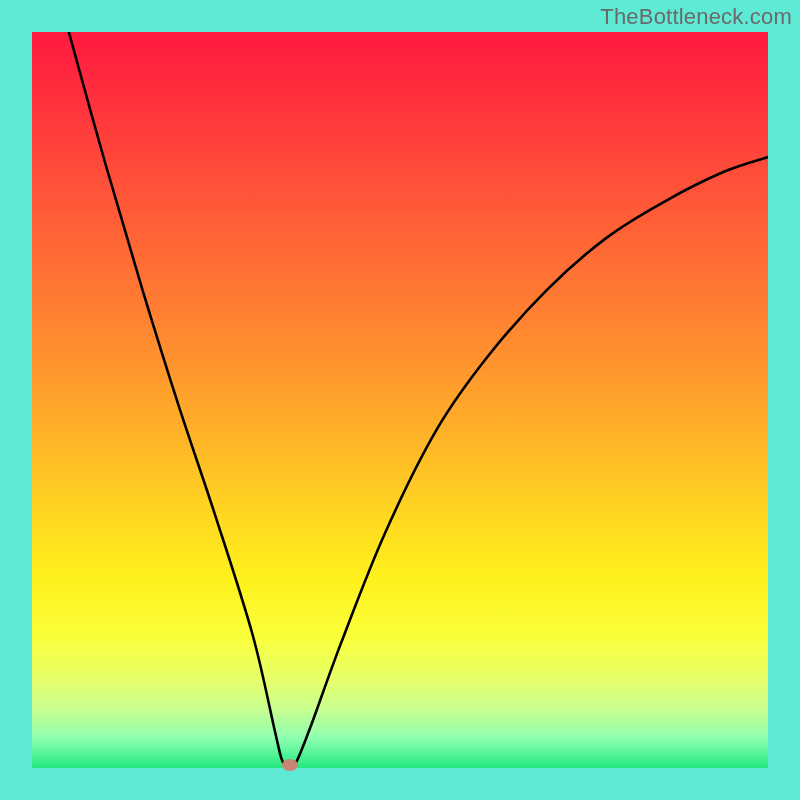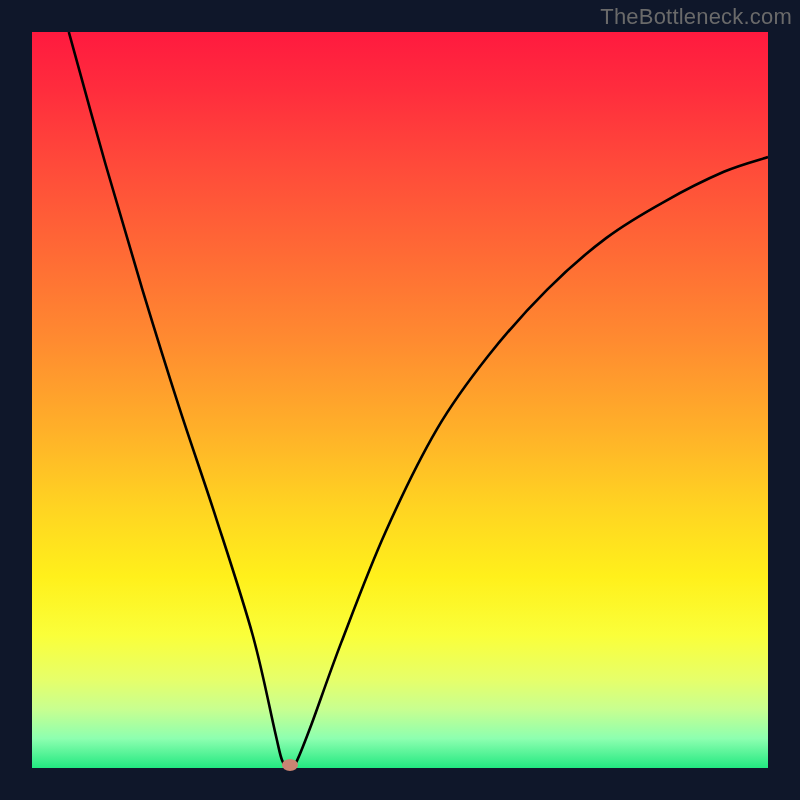--- a/index.html
+++ b/index.html
@@ -8,21 +8,21 @@
     width: 800px;
     height: 800px;
     background: #000;
     overflow: hidden;
     font-family: Arial, Helvetica, sans-serif;
   }
   .frame {
     position: relative;
     width: 800px;
     height: 800px;
-    background: #0f172a;
+    background: #5eead4;
   }
   .watermark {
     position: absolute;
     top: 4px;
     right: 8px;
     color: #6a6a6a;
     font-size: 22px;
     font-weight: 400;
     letter-spacing: 0.2px;
     user-select: none;

